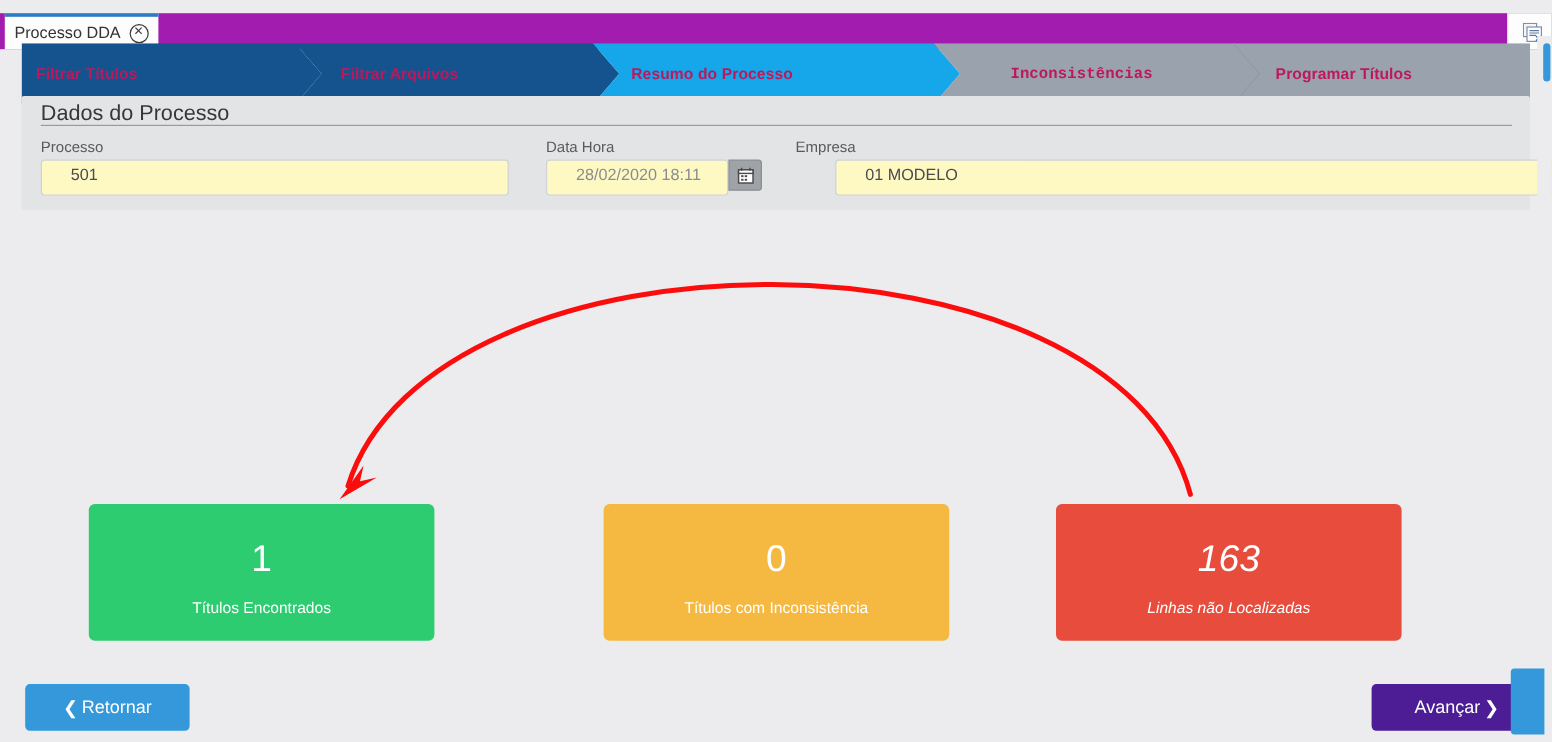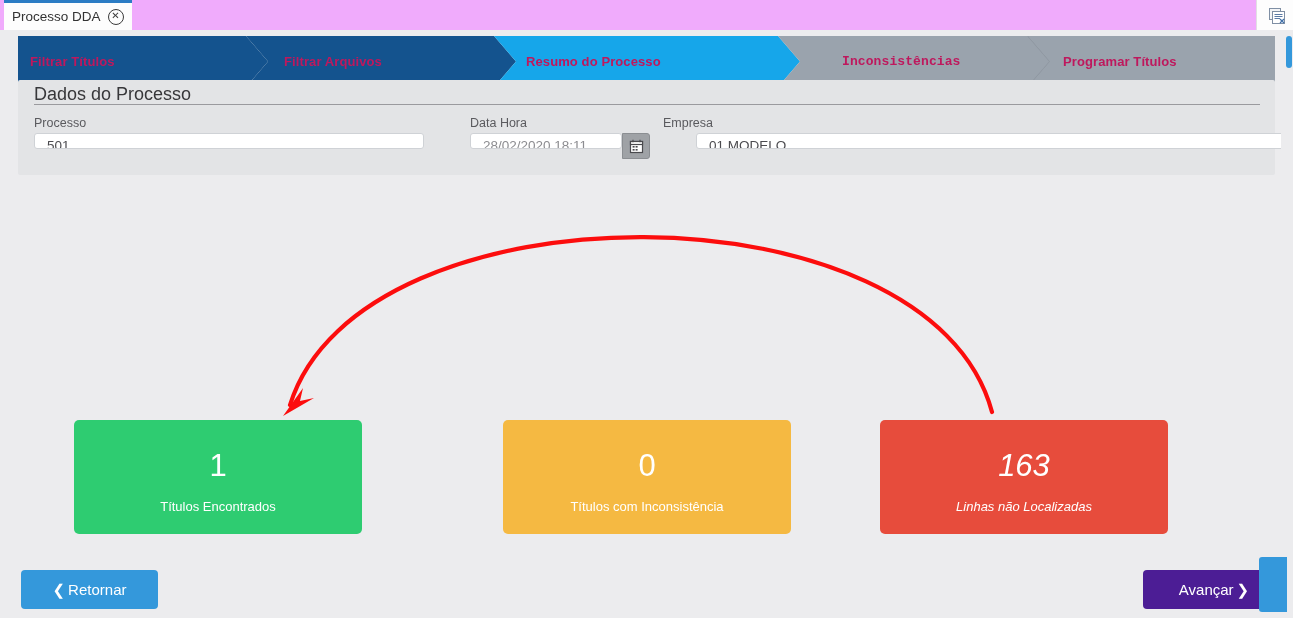--- a/index.html
+++ b/index.html
@@ -11,23 +11,23 @@
     height: 618px;
     background: #ececee;
     font-family: "Liberation Sans", sans-serif;
     overflow: hidden;
     position: relative;
   }
 
   
   #tabstrip {
     position: absolute;
-    left: 0; top: 0;
+    left: 0; top: 11px;
     width: 1293px; height: 30px;
-    background: #f0abfc;
+    background: #a21caf;
   }
   #tab-bg-right {
     position: absolute;
     left: 1256px; top: 0;
     width: 37px; height: 30px;
     background: #fdfdfd;
     border-left: 1px solid #e0e0e2;
   }
   #tab-item {
     position: absolute;
@@ -102,35 +102,35 @@
   }
   .field { position: absolute; }
   .field-label {
     font-size: 12.5px;
     color: #5a5a5e;
     display: block;
     margin-bottom: 3px;
   }
   .field-input {
     box-sizing: border-box;
-    height: 16px;
-    background: #ffffff;
+    height: 30px;
+    background: #fef9c3;
     border: 1px solid #cfd2d6;
     border-radius: 3px;
     font-size: 13.5px;
     color: #4b4b4f;
-    padding: 0 12px;
+    padding: 0 24px;
     line-height: 24px;
     font-family: "Liberation Sans", sans-serif;
     white-space: nowrap;
     overflow: hidden;
   }
   #field-processo { left: 16px; top: 36px; }
   #field-processo .field-input { width: 390px; }
-  #field-datahora { left: 452px; top: 36px; }
+  #field-datahora { left: 437px; top: 36px; }
   #datahora-wrap { position: relative; width: 180px; }
   #field-datahora .field-input { width: 152px; color: #8c8c90; }
   #datahora-btn {
     position: absolute;
     right: 0; top: 0;
     width: 28px; height: 26px;
     box-sizing: border-box;
     background: #9fa2a6;
     border: 1px solid #8b8e92;
     border-radius: 0 3px 3px 0;

